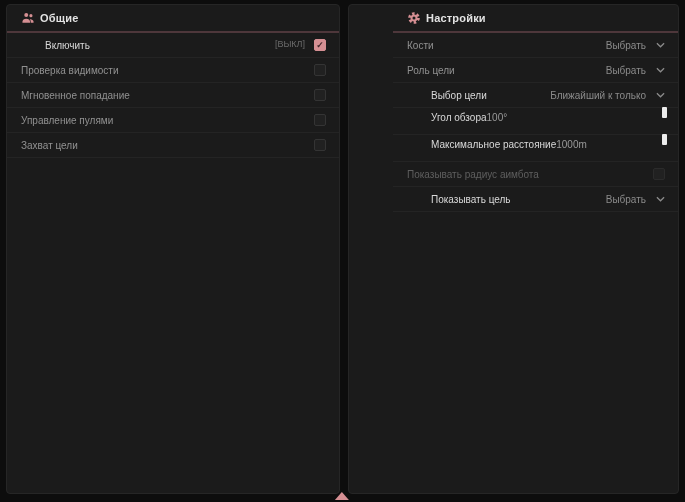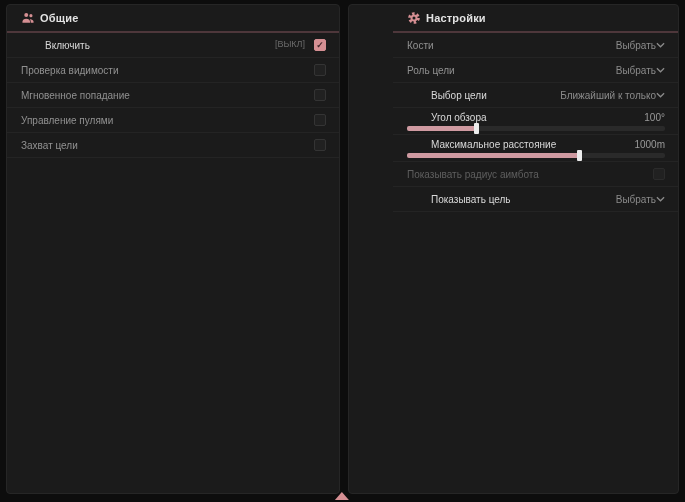--- a/index.html
+++ b/index.html
@@ -18,26 +18,26 @@
   .row-label { font-size:10px; color:#919191; }
   .row-label.bright { color:#d9d9d9;margin-left:24px; }
   .row-label.dim { color:#5f5f5f; }
   .row-right { display:flex; align-items:flex-start; gap:9px; }
   .kbd-hint { font-size:9px; color:#6b6b6b; }
   .checkbox { width:12px; height:12px; border-radius:2px; background:#212121;
               border:1px solid #343434; display:flex; align-items:center; justify-content:center; }
   .checkbox.dimbox { border-color:#2b2b2b; }
   .checkbox.checked { background:#d58f93; border-color:#d58f93; }
   .checkbox.checked::after { content:"✓"; font-size:9px; color:#40262a; font-weight:bold; line-height:1; }
-  .dropdown { display:flex; align-items:center; cursor:pointer;justify-content:center; }
+  .dropdown { display:flex; align-items:center; gap:10px; cursor:pointer;justify-content:center; }
   .dropdown-value { font-size:10px; color:#8b8b8b; }
   .chev { width:9px; height:6px; }
   .value-text { font-size:10px; color:#9a9a9a; }
   .slider-row { height:27px; padding:2px 13px 0 14px; border-bottom:1px solid #242424;
-                display:flex; flex-direction:column; justify-content:space-between; }
+                display:flex; flex-direction:row; justify-content:space-between; }
   .slider-top { display:flex; justify-content:space-between; align-items:center; height:14px; }
   .slider-track { position:relative; height:5px; margin-bottom:3px; background:#2a2a2a; border-radius:2px; }
   .slider-fill { position:absolute; left:0; top:0; height:5px; background:#cf9aa1; border-radius:2px; }
   .slider-handle { position:absolute; top:-3px; right:-2px; width:5px; height:11px;
                    background:#ececec; border-radius:1px; }
   .scroll-arrow { position:absolute; left:50%; bottom:2px; transform:translateX(-58%);
                   width:0; height:0; border-left:7px solid transparent;
                   border-right:7px solid transparent; border-bottom:8px solid #d58f93; }
 </style>
 </head>

